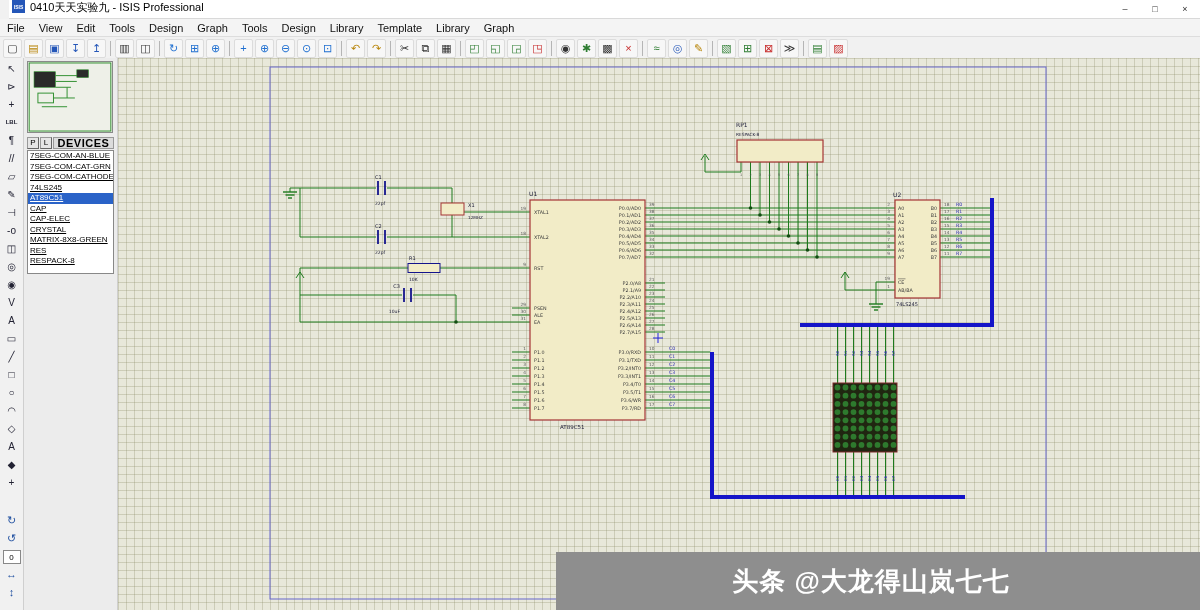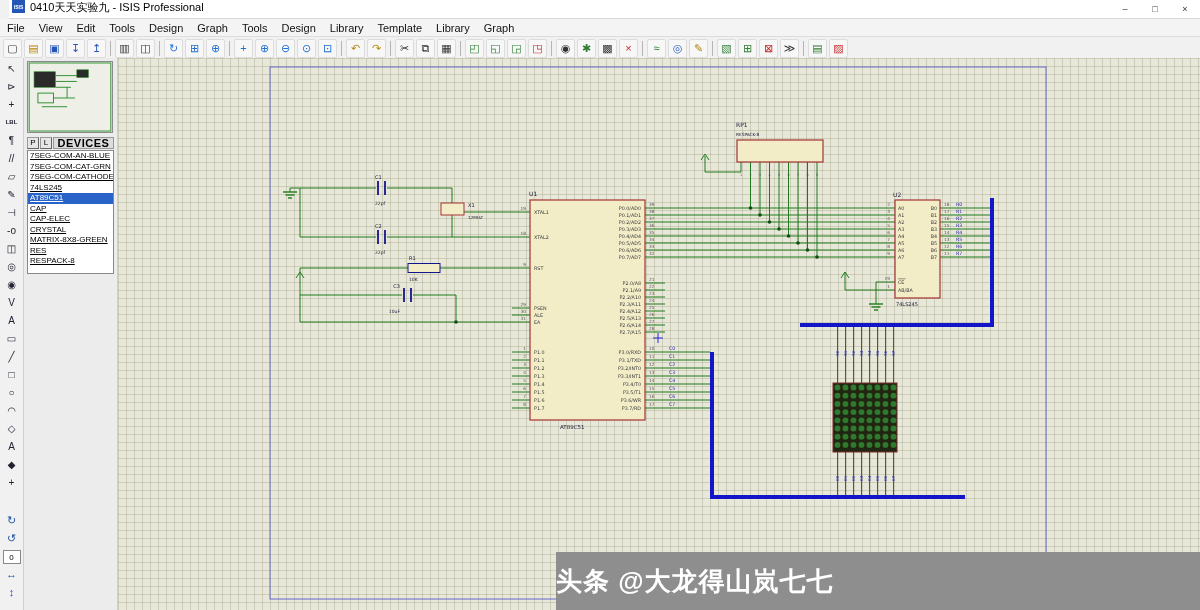--- a/index.html
+++ b/index.html
@@ -36,21 +36,21 @@
   .dev-item{height:10.5px;line-height:10.5px;font-size:8px;padding-left:2px;white-space:nowrap;color:#000;text-decoration:underline;}
   .dev-item.selected{background:#2a63c8;color:#fff;}
   
   .canvas{position:absolute;left:118px;top:58px;right:0;bottom:0;background-color:#e8e8da;
      background-image:linear-gradient(rgba(140,140,105,.30) 1px,transparent 1px),
                       linear-gradient(90deg,rgba(140,140,105,.30) 1px,transparent 1px);
      background-size:8px 8px;}
   #schsvg{position:absolute;inset:0;width:100%;height:100%;}
   #schsvg text{font-family:"DejaVu Sans",sans-serif;}
   .watermark{position:absolute;left:438px;top:494px;right:0;bottom:0;background:#8e8e8e;color:#ffffff;
-     display:flex;align-items:center;justify-content:flex-start;padding-right:14px;
+     display:flex;align-items:center;justify-content:center;padding-right:14px;
      font-size:26px;font-weight:bold;letter-spacing:1px;}
 </style>
 </head>
 <body>
 
 <div class="app">
 
   <div class="titlebar">
     <div class="app-icon">
         <span>ISIS</span>

